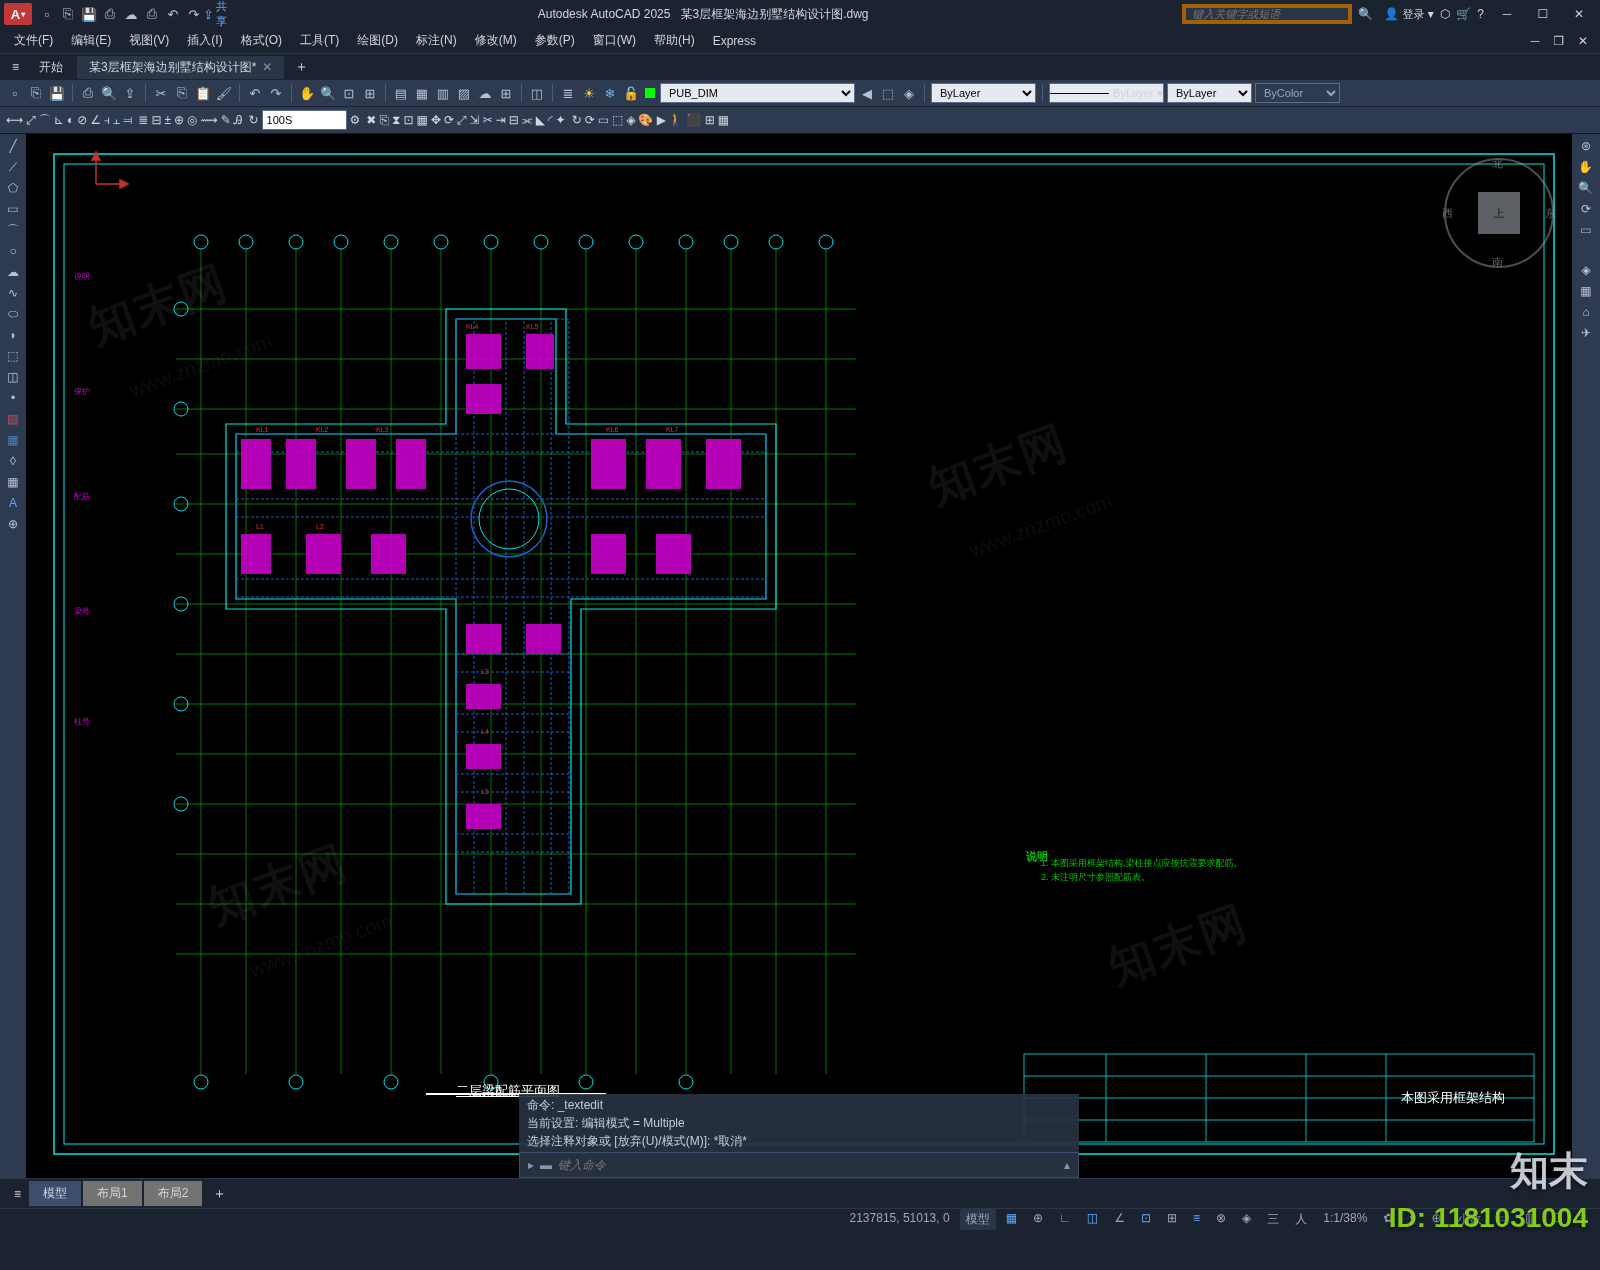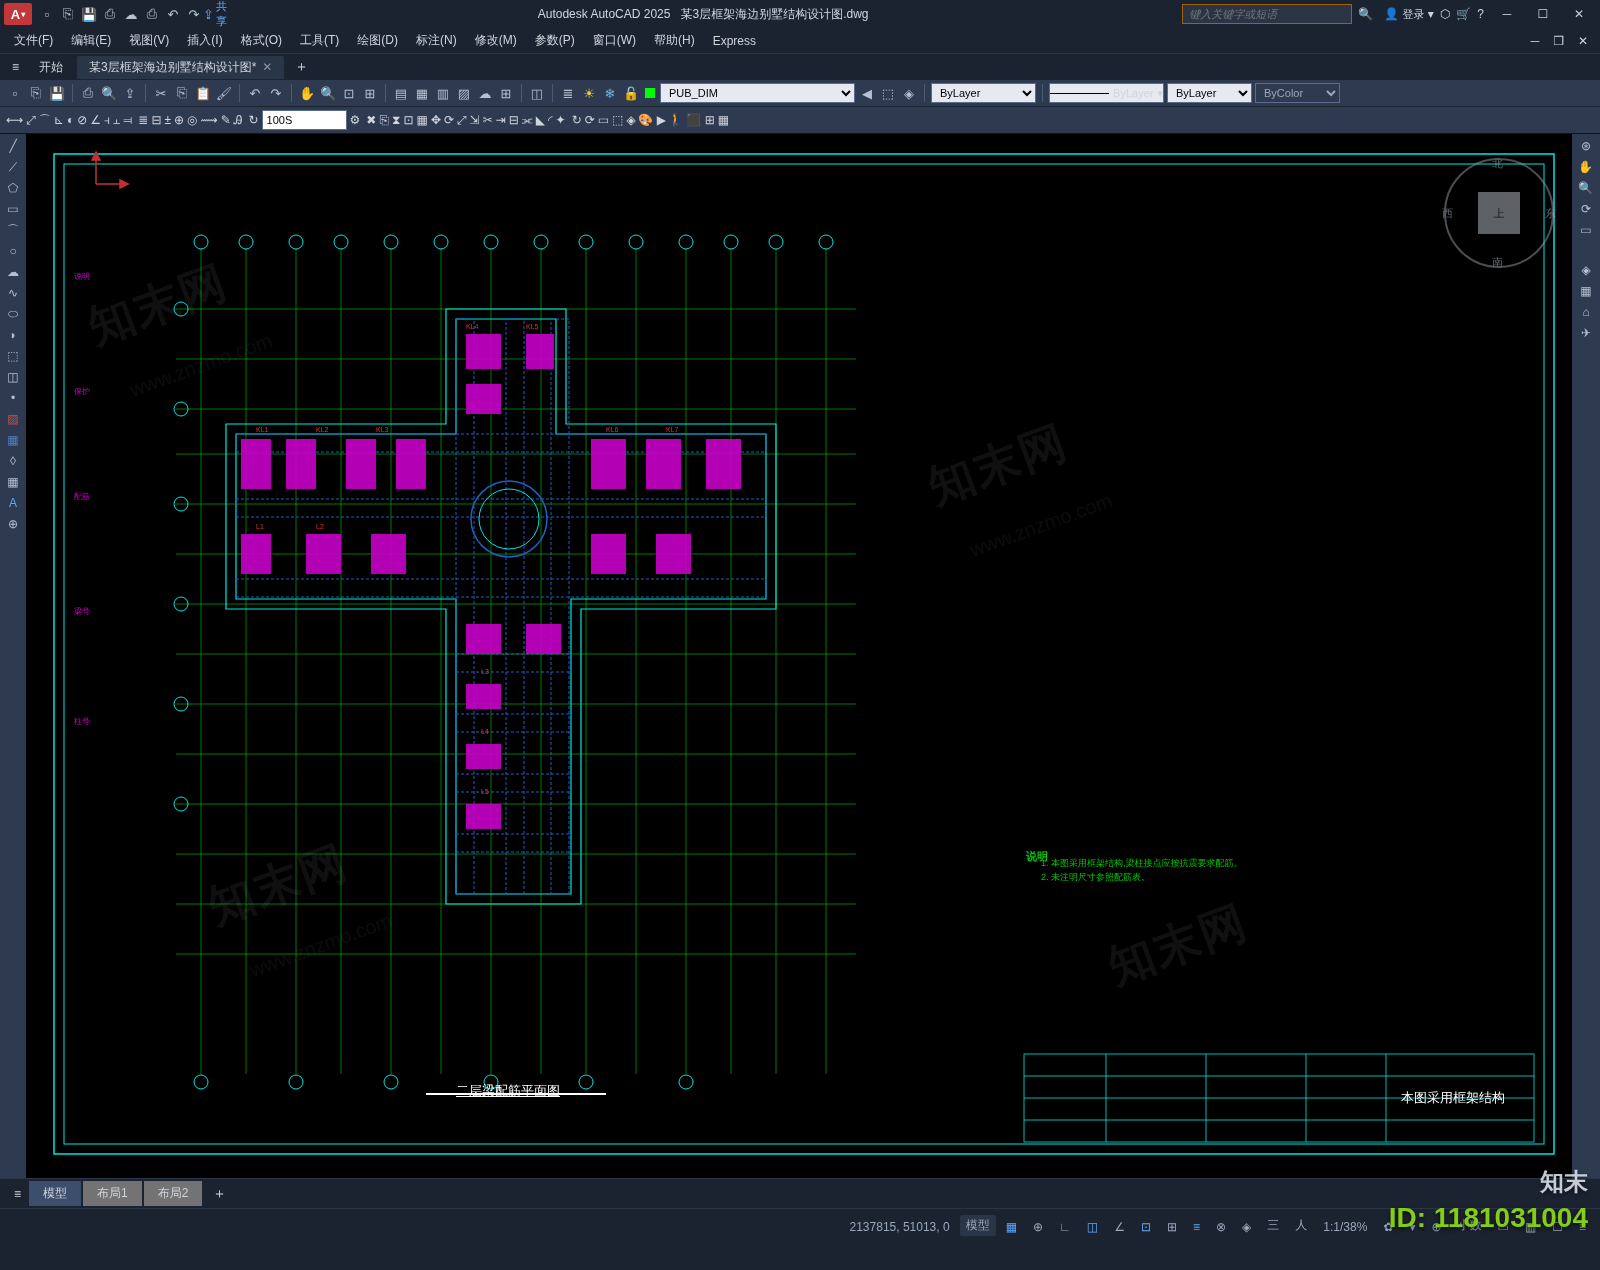--- a/index.html
+++ b/index.html
@@ -2,21 +2,21 @@
 <html><head>
 <meta charset="utf-8">
 <style>
 * { margin:0; padding:0; box-sizing:border-box; font-family:"Microsoft YaHei",Arial,sans-serif; }
 body { width:1600px; height:1270px; background:#1b2330; color:#d0d4dc; overflow:hidden; font-size:12px; position:relative; }
 .titlebar { height:28px; background:#1b2330; display:flex; align-items:center; padding:0 4px; gap:6px; }
 .app-btn { width:28px; height:22px; background:#c23838; color:#fff; display:flex; align-items:center; justify-content:center; font-weight:bold; font-size:13px; border-radius:2px; }
 .qat { display:flex; gap:3px; align-items:center; }
 .qat .ico, .toolbar .ico { width:18px; height:18px; display:flex; align-items:center; justify-content:center; color:#b5c0d0; font-size:13px; cursor:pointer; }
 .title-center { flex:1; text-align:center; color:#cfd6e2; font-size:12px; }
-.search-top { width:170px; height:20px; background:#2a3445; border:1px solid #a16207; color:#7a8599; font-style:italic; padding:0 6px; font-size:11px; }
+.search-top { width:170px; height:20px; background:#2a3445; border:4px solid #a16207; color:#7a8599; font-style:italic; padding:0 6px; font-size:11px; }
 .win-btns { display:flex; gap:2px; margin-left:auto; }
 .win-btns div { width:34px; height:22px; display:flex; align-items:center; justify-content:center; color:#c9d2e0; cursor:pointer; }
 .menubar { height:26px; background:#1b2330; display:flex; align-items:center; gap:2px; padding:0 6px; border-bottom:1px solid #2a3548; }
 .menubar span { padding:2px 8px; cursor:pointer; font-size:12px; }
 .doc-tabs { height:26px; background:#1b2330; display:flex; align-items:center; gap:2px; padding:0 6px; }
 .doc-tab { background:#2a3548; padding:3px 12px; border-radius:2px 2px 0 0; font-size:12px; display:flex; align-items:center; gap:6px; }
 .doc-tab.start { background:#1b2330;align-items:flex-end; }
 .doc-tab .x { color:#8a95aa; cursor:pointer; }
 .plus { color:#c9d2e0; padding:0 8px; cursor:pointer; font-size:14px; }
 .toolbar { background:#2d3a50; padding:3px 6px; display:flex; align-items:center; gap:3px; flex-wrap:nowrap; border-bottom:1px solid #1b2330; }
@@ -39,26 +39,26 @@
 .viewcube .dir { position:absolute; font-size:11px; color:#c2c9d4; }
 .cmd-area { position:absolute; bottom:0; left:50%; transform:translateX(-50%); width:560px; }
 .cmd-hist { background:rgba(40,50,65,.92); padding:2px 8px; font-size:12px; color:#c4ccd9; line-height:18px; }
 .cmd-input { background:#26303e; height:26px; display:flex; align-items:center; padding:0 8px; gap:6px; border:1px solid #3d4e6c; }
 .cmd-input input { flex:1; background:transparent; border:none; color:#d0d4dc; font-size:12px; outline:none; font-style:italic; }
 .watermark { position:absolute; color:rgba(200,205,215,.08); font-size:46px; font-weight:bold; transform:rotate(-20deg); pointer-events:none; letter-spacing:2px; }
 .wm-url { position:absolute; color:rgba(200,205,215,.06); font-size:20px; transform:rotate(-20deg); pointer-events:none; }
 .layout-tabs { height:30px; background:#1b2330; display:flex; align-items:center; gap:2px; padding:0 8px; border-top:1px solid #2a3548; }
 .layout-tab { padding:4px 14px; background:#737373; font-size:12px; cursor:pointer; }
 .layout-tab.active { background:#3d4e6c; }
-.statusbar { height:28px; background:#1b2330; display:flex; align-items:flex-end; padding:0 8px; gap:4px; border-top:1px solid #2a3548; font-size:12px; }
+.statusbar { height:28px; background:#1b2330; display:flex; align-items:flex-start; padding:0 8px; gap:4px; border-top:1px solid #2a3548; font-size:12px; }
 .statusbar .s-item { padding:2px 6px; color:#9aa6bb; cursor:pointer; display:flex; align-items:center; gap:2px; }
 .statusbar .s-item.on { color:#5fa8ff; }
 .statusbar .spacer { flex:1; }
 .id-label { position:absolute; bottom:36px; right:12px; font-size:28px; font-weight:bold; color:#84cc16; text-shadow:0 2px 4px rgba(0,0,0,.6); }
-.brand { position:absolute; bottom:72px; right:12px; font-size:24px; font-weight:bold; color:#e4e9f2; opacity:.85; text-shadow:0 2px 4px rgba(0,0,0,.6); }
+.brand { position:absolute; bottom:72px; right:12px; font-size:39px; font-weight:bold; color:#e4e9f2; opacity:.85; text-shadow:0 2px 4px rgba(0,0,0,.6); }
 </style>
 </head>
 <body>
 
 <div class="titlebar">
   <div class="app-btn">
       <span>A</span>
       <span style="font-size:8px;margin-left:1px;">▾</span>
     </div>
   <div class="qat">
@@ -421,20 +421,33 @@
     </div>
 
     <div class="watermark" style="top:140px;left:60px;">知末网</div>
     <div class="watermark" style="top:300px;left:900px;">知末网</div>
     <div class="watermark" style="top:720px;left:180px;">知末网</div>
     <div class="watermark" style="top:780px;left:1080px;">知末网</div>
     <div class="wm-url" style="top:220px;left:100px;">www.znzmo.com</div>
     <div class="wm-url" style="top:380px;left:940px;">www.znzmo.com</div>
     <div class="wm-url" style="top:800px;left:220px;">www.znzmo.com</div>
 
+    <div class="cmd-area">
+      <div class="cmd-hist">
+        <div>命令:  _textedit</div>
+        <div>当前设置: 编辑模式 = Multiple</div>
+        <div>选择注释对象或 [放弃(U)/模式(M)]: *取消*</div>
+      </div>
+      <div class="cmd-input">
+        <span style="color:#8a95aa;">▸</span>
+        <span style="color:#8a95aa;">▬</span>
+        <input placeholder="键入命令" style="">
+        <span style="color:#8a95aa;cursor:pointer;">▴</span>
+      </div>
+    </div>
   </div>
 
   <div class="tool-col" style="width:28px;">
     <div class="t">⊛</div>
     <div class="t">✋</div>
     <div class="t">🔍</div>
     <div class="t">⟳</div>
     <div class="t">▭</div>
     <div style="height:18px;"></div>
     <div class="t">◈</div>

